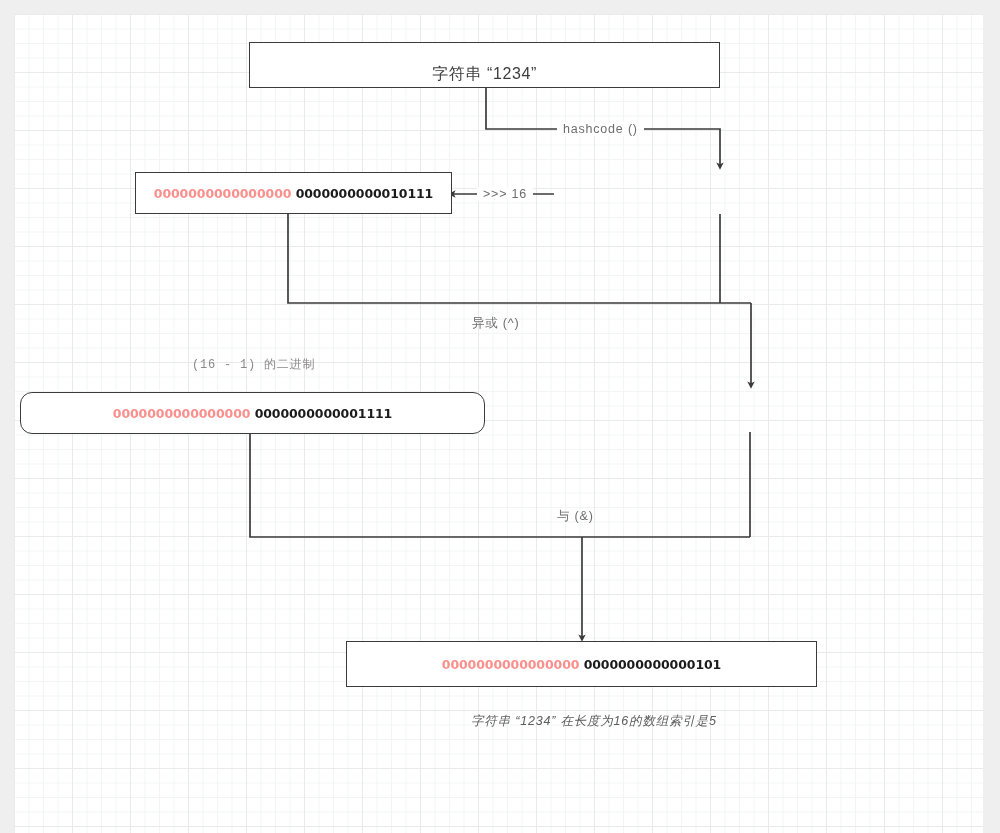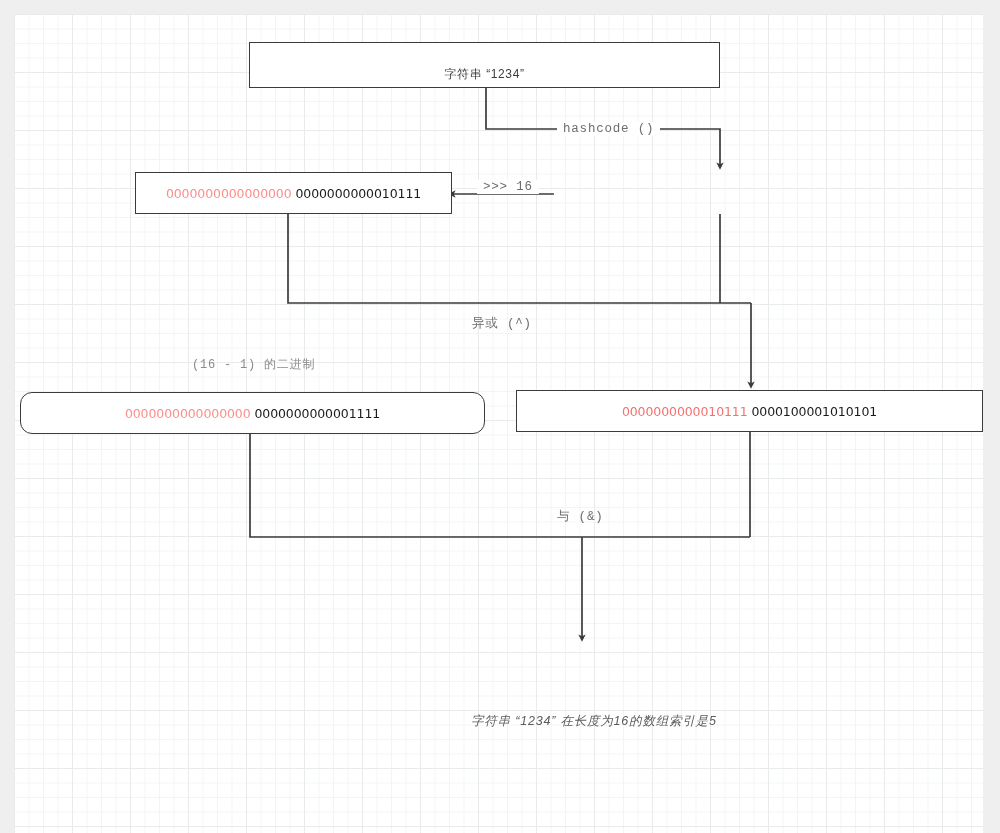--- a/index.html
+++ b/index.html
@@ -53,45 +53,44 @@
     background: #ffffff;
     border: 1.6px solid #3b3b3b;
     display: flex;
     align-items: center;
     justify-content: center;
     text-align: center;
   }
   .bits {
     font-family: "DejaVu Sans", sans-serif;
     font-size: 12.5px;
-    font-weight: 400;
+    font-weight: 700;
     letter-spacing: -0.1px;
     white-space: nowrap;
     color: #1b1b1b;
   }
   .bits .hi {
     color: #f4716e;
   }
   .bits .hi.pale {
     color: #fb8f8c;
   }
   .title-text {
-    font-size: 12px;
+    font-size: 16px;
     color: #3d3d3d;
     letter-spacing: 0.6px;
     margin-top: 18px;
   }
   .edge-label {
     position: absolute;
     font-size: 12.5px;
     color: #6d6d6d;
     letter-spacing: 0.8px;
     white-space: nowrap;
     background: transparent;
-    font-family: Liberation Mono, monospace;
   }
   .edge-label.on-line {
     background: #ffffff;
     padding: 0 6px;
   }
   .free-label {
     position: absolute;
     font-size: 12px;
     color: #8a8a8a;
     letter-spacing: 0.8px;
@@ -150,28 +149,28 @@
 
   <div class="node-box" style="left:135px; top:172px; width:317px; height:42px;">
     <span class="bits"><span class="hi pale">0000000000000000</span><span> </span><span>0000000000010111</span></span>
   </div>
 
 
   <div class="node-box" style="left:20px; top:392px; width:465px; height:42px;border-radius:12px;">
     <span class="bits"><span class="hi pale">0000000000000000</span><span> </span><span>0000000000001111</span></span>
   </div>
 
-  <div class="node-box" style="left:516px; top:390px; width:467px; height:42px;">
-    <span class="bits"><span class="hi">0000000000010111</span><span> </span><span>0000100001010101</span></span>
+
+  <div class="node-box" style="left:346px; top:641px; width:471px; height:46px;">
+    <span class="bits"><span class="hi pale">0000000000000000</span><span> </span><span>0000000000000101</span></span>
   </div>
-
 
   <div class="edge-label on-line" style="left:557px; top:122px;">hashcode ()</div>
 
-  <div class="edge-label on-line" style="left:477px; top:180px;">&gt;&gt;&gt; 16</div>
+  <div class="edge-label on-line" style="left:477px; top:187px;">&gt;&gt;&gt; 16</div>
 
   <div class="edge-label" style="left:472px; top:271px;margin-top:44px;">异或 (^)</div>
 
   <div class="edge-label" style="left:557px; top:508px;">与 (&amp;)</div>
 
   <div class="free-label" style="left:192px; top:356px;font-family:Liberation Mono, monospace;">(16 - 1) 的二进制</div>
 
   <div class="caption-label" style="left:471px; top:713px;">字符串 “1234” 在长度为16的数组索引是5</div>
 
 </div>

